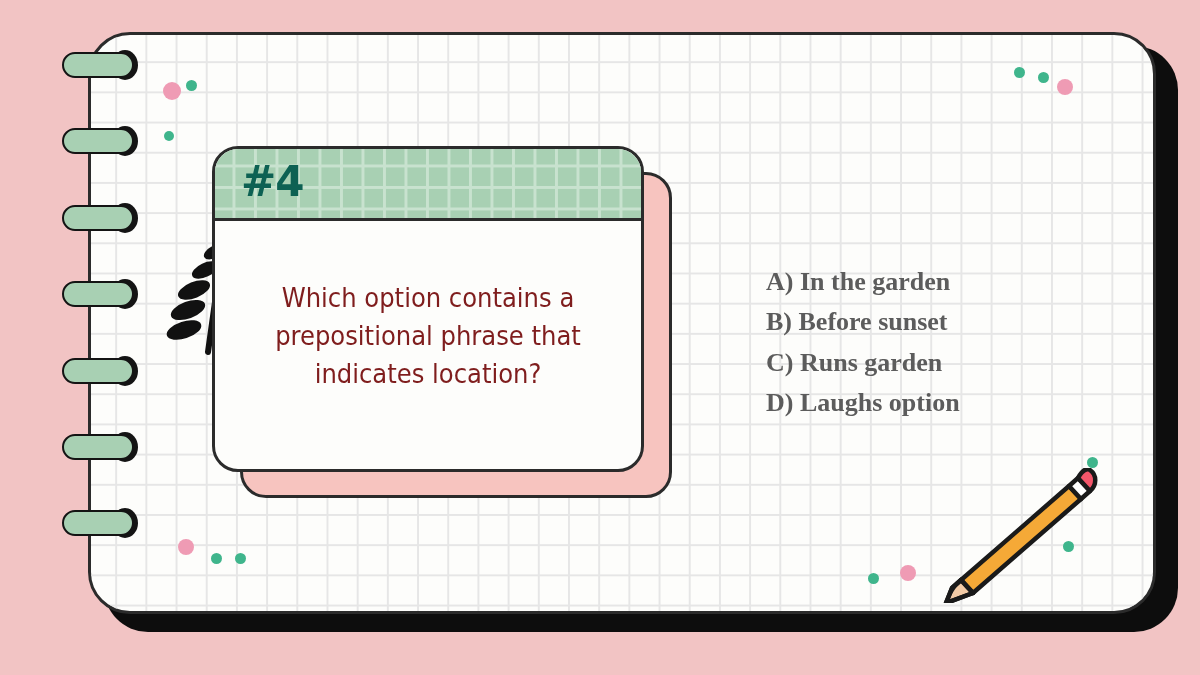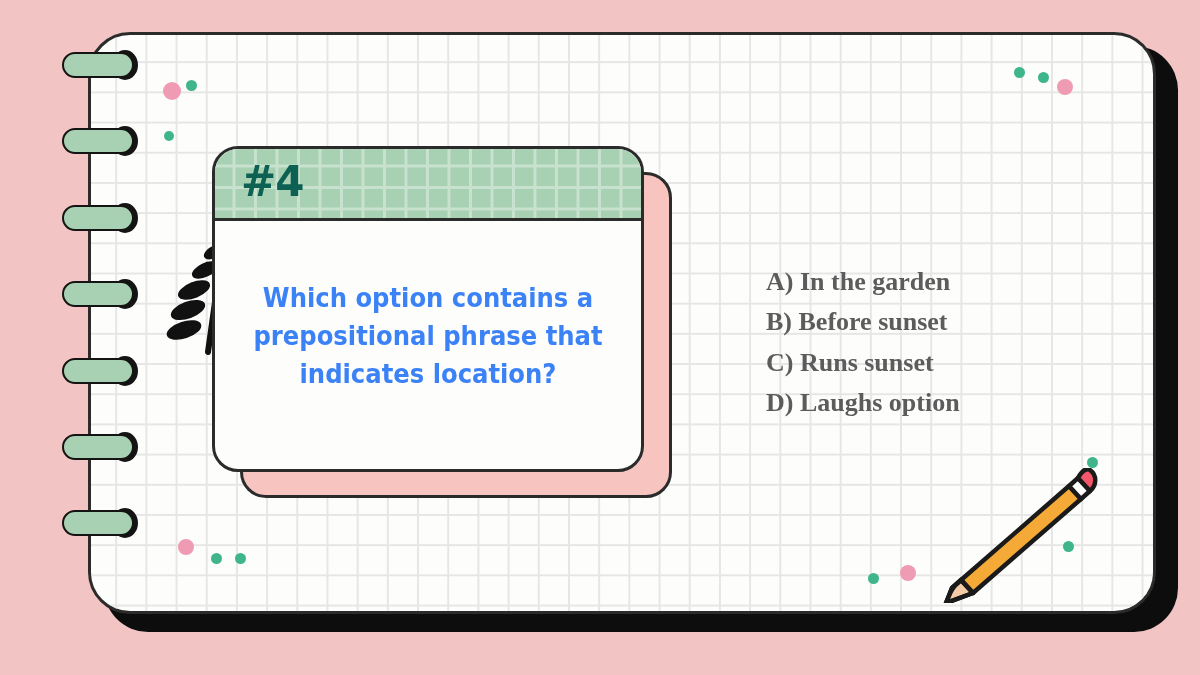--- a/index.html
+++ b/index.html
@@ -97,22 +97,22 @@
     position:absolute; left:26px; top:8px;
     font-size:42px; font-weight:bold;
     color:#0d6153; letter-spacing:-1px;
     font-family:"DejaVu Sans", sans-serif;
   }
   .card-body{
     flex:1; display:flex; align-items:center; justify-content:center;
     padding:10px 26px 28px;
   }
   .question-text{
-    font-size:27px; font-weight:bold; line-height:1.42;
-    color:#3b82f6; text-align:center;
+    font-size:27px; font-weight:normal; line-height:1.42;
+    color:#7f1d1d; text-align:center;
     font-family:"DejaVu Sans Condensed","Liberation Sans", sans-serif;
   }
 
   
   .options{ position:absolute; left:766px; top:262px; width:300px; }
   .option{
     font-size:26px; font-weight:bold; line-height:1.55;
     color:#5c5c5c; white-space:nowrap;
     font-family:Liberation Serif, serif;
   }
@@ -220,15 +220,15 @@
     </div>
     <div class="card-body">
       <div class="question-text">Which option contains a prepositional phrase that indicates location?</div>
     </div>
   </div>
 </div>
 
 <div class="options" id="options-layer">
     <div class="option">A) In the garden</div>
     <div class="option">B) Before sunset</div>
-    <div class="option">C) Runs sunset</div>
+    <div class="option">C) Runs garden</div>
     <div class="option">D) Laughs option</div>
   </div>
 
 </body></html>

